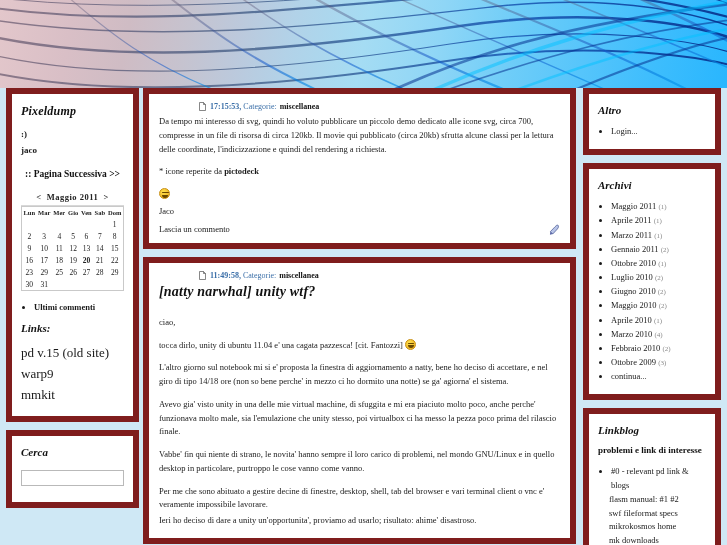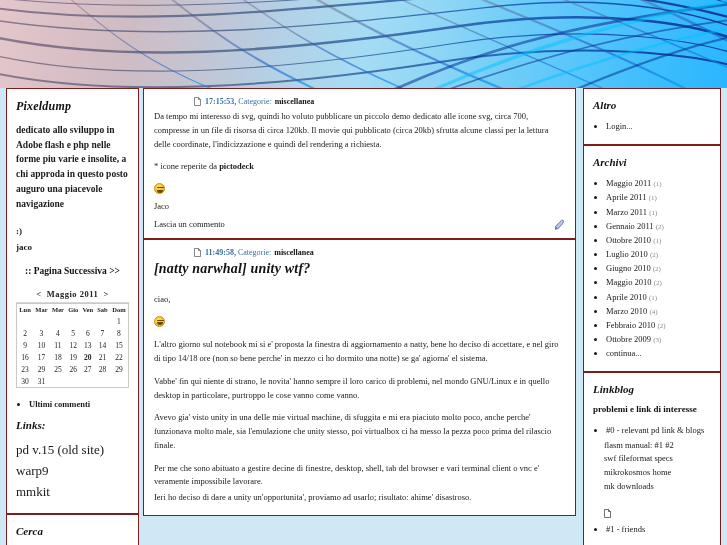--- a/index.html
+++ b/index.html
@@ -27,21 +27,22 @@
         #56c5fb 80%, #3dbdfd 90%, #29b6fe 100%);
   }
   #banner svg { position:absolute; left:0; top:0; }
   
   .col-left  { position:absolute; left:6px;   top:88px; width:133px; }
   .col-main  { position:absolute; left:143px; top:88px; width:433px; }
   .col-right { position:absolute; left:583px; top:88px; width:138px; }
 
   .box {
     background:#ffffff;
-    border:1px solid #7f1d1d;
+    border:6px solid #7f1d1d;
+    margin-bottom:8px;
     padding:8px 9px 10px 9px;
   }
   .col-main .box { padding:7px 10px 8px 10px; }
 
   h2.blogtitle {
     font-style: italic; font-weight: bold;
     font-size: 12px; margin:2px 0 9px 0; color:#111;
     letter-spacing:.2px;
   }
   .sidebar-desc {
@@ -170,21 +171,20 @@
         <path d="M420,96 C520,50 620,20 747,-2" stroke-width="3.4"></path>
         <path d="M500,96 C600,58 690,34 747,26" stroke-width="2.6"></path>
       </g>
     </svg>
   </div>
 
   <div class="col-left">
 
     <div class="box">
       <h2 class="blogtitle">Pixeldump</h2>
-      <div class="sidebar-desc">dedicato allo sviluppo in Adobe flash e php nelle forme piu varie e insolite, a chi approda in questo posto auguro una piacevole navigazione</div>
       <div class="sig">:)</div>
       <div class="sig" style="margin-top:-10px;">jaco</div>
       <div class="nextpage">:: Pagina Successiva &gt;&gt;</div>
 
       <table class="cal">
         <caption>
           <span>&lt;</span>
           &nbsp;<span>Maggio 2011</span>&nbsp;
           <span>&gt;</span>
         </caption>
@@ -316,25 +316,26 @@
           <path d="M4.5,0.5 V2.5 H6.5" fill="none" stroke="#555" stroke-width=".7"></path>
         </svg>
         <span class="meta-time">11:49:58,</span>
         <span class="meta-cat-lab">Categorie:</span>
         <span class="meta-cat">miscellanea</span>
       </div>
       <h1 class="post-title">[natty narwhal] unity wtf?</h1>
       <div class="post-body">
         <p>ciao,</p>
         <p>
+          <span>tocca dirlo, unity di ubuntu 11.04 e' una cagata pazzesca! [cit. Fantozzi]</span>
           <span class="smiley"></span>
         </p>
         <p>L'altro giorno sul notebook mi si e' proposta la finestra di aggiornamento a natty, bene ho deciso di accettare, e nel giro di tipo 14/18 ore (non so bene perche' in mezzo ci ho dormito una notte) se ga' agiorna' el sistema.</p>
+        <p>Avevo gia' visto unity in una delle mie virtual machine, di sfuggita e mi era piaciuto molto poco, anche perche' funzionava molto male, sia l'emulazione che unity stesso, poi virtualbox ci ha messo la pezza poco prima del rilascio finale.</p>
         <p>Vabbe' fin qui niente di strano, le novita' hanno sempre il loro carico di problemi, nel mondo GNU/Linux e in quello desktop in particolare, purtroppo le cose vanno come vanno.</p>
-        <p>Avevo gia' visto unity in una delle mie virtual machine, di sfuggita e mi era piaciuto molto poco, anche perche' funzionava molto male, sia l'emulazione che unity stesso, poi virtualbox ci ha messo la pezza poco prima del rilascio finale.</p>
         <p class="tight">Per me che sono abituato a gestire decine di finestre, desktop, shell, tab del browser e vari terminal client o vnc e' veramente impossibile lavorare.</p>
         <p class="tight">Ieri ho deciso di dare a unity un'opportunita', proviamo ad usarlo; risultato: ahime' disastroso.</p>
 
       </div>
     </div>
   </div>
 
   <div class="col-right">
 
     <div class="box">

